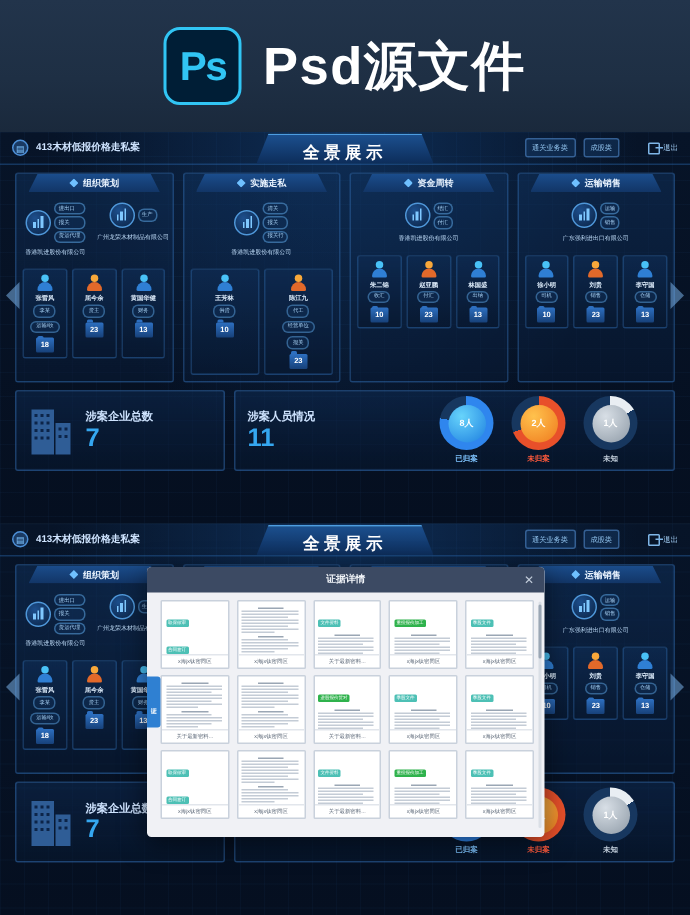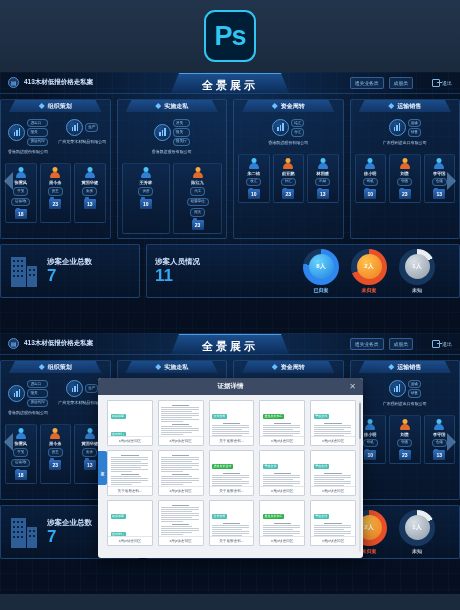--- a/index.html
+++ b/index.html
@@ -6,21 +6,21 @@
   body {
     width: 460px; height: 610px;
     background: #1b2a3d;
     font-family: "Liberation Sans", sans-serif;
     overflow: hidden;
     position: relative;
   }
 
   
   .banner {
-    height: 72px;
+    height: 88px;
     background: linear-gradient(180deg, #22344b 0%, #1e2f44 60%, #1a293c 100%);
     display: flex; align-items: center; justify-content: center;
     gap: 14px;
     position: relative;
   }
   .ps-logo {
     width: 52px; height: 52px;
     border: 2px solid #31c5f4;
     border-radius: 11px;
     background: #001e36;
@@ -103,21 +103,21 @@
     width:8px;height:8px;border:1px solid #7fb6e8;border-radius:1px;
     position:relative;
   }
   .exit-icon::after{
     content:"";position:absolute;right:-3px;top:2.5px;
     width:5px;height:1px;background:#7fb6e8;
   }
   .exit-label { color:#9cc6ec; font-size:5px; }
 
   
-  .dbody { position:relative; z-index:2; padding: 5px 0 0; height: 239px; }
+  .dbody { position:relative; z-index:2; padding: 5px 10px 0; height: 239px; }
 
   .arrow {
     position:absolute; top:78px;
     width:0;height:0;
     border-top:9px solid transparent;
     border-bottom:9px solid transparent;
     z-index:4;
   }
   .arrow.left { left:4px; border-right:9px solid rgba(120,175,230,.55); }
   .arrow.right { right:4px; border-left:9px solid rgba(120,175,230,.55); }
@@ -325,20 +325,21 @@
   .scroll-thumb {
     position:absolute; right:2px; top:8px; width:2px; height:36px;
     background:#9aa6b4; border-radius:1px;
   }
 </style>
 </head>
 <body>
 
 <div class="banner">
   <div class="ps-logo">Ps</div>
+  <div class="banner-title">Psd源文件</div>
 </div>
 
 <div class="dash">
   <div class="dhead">
     <div class="case-badge">▤</div>
     <div class="case-title">413木材低报价格走私案</div>
     <div class="title-wrap">
       <div class="title-plate">
           <span>全景展示</span>
         </div>

